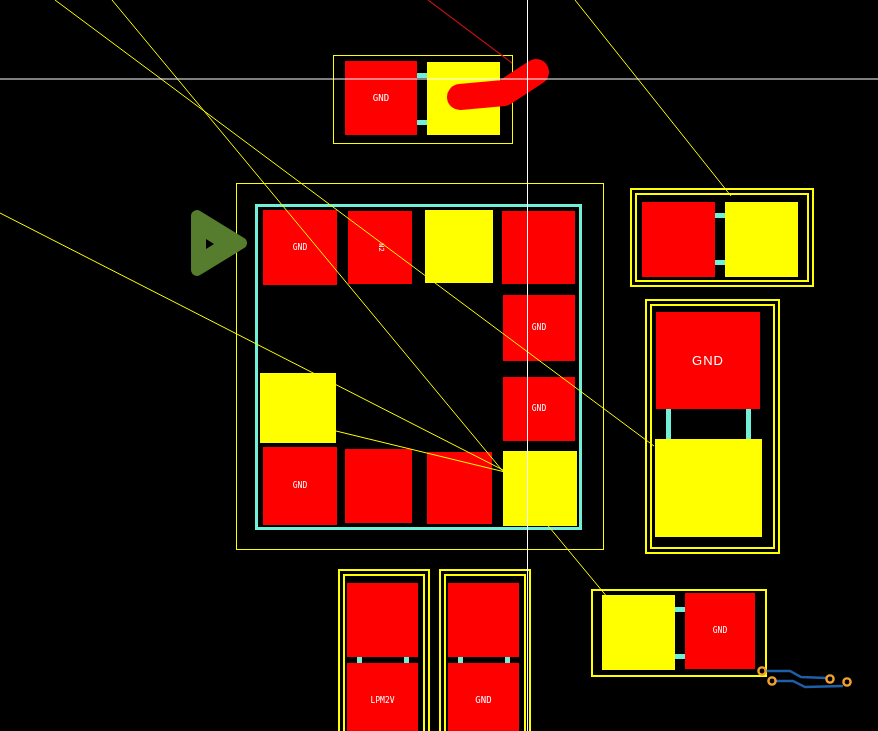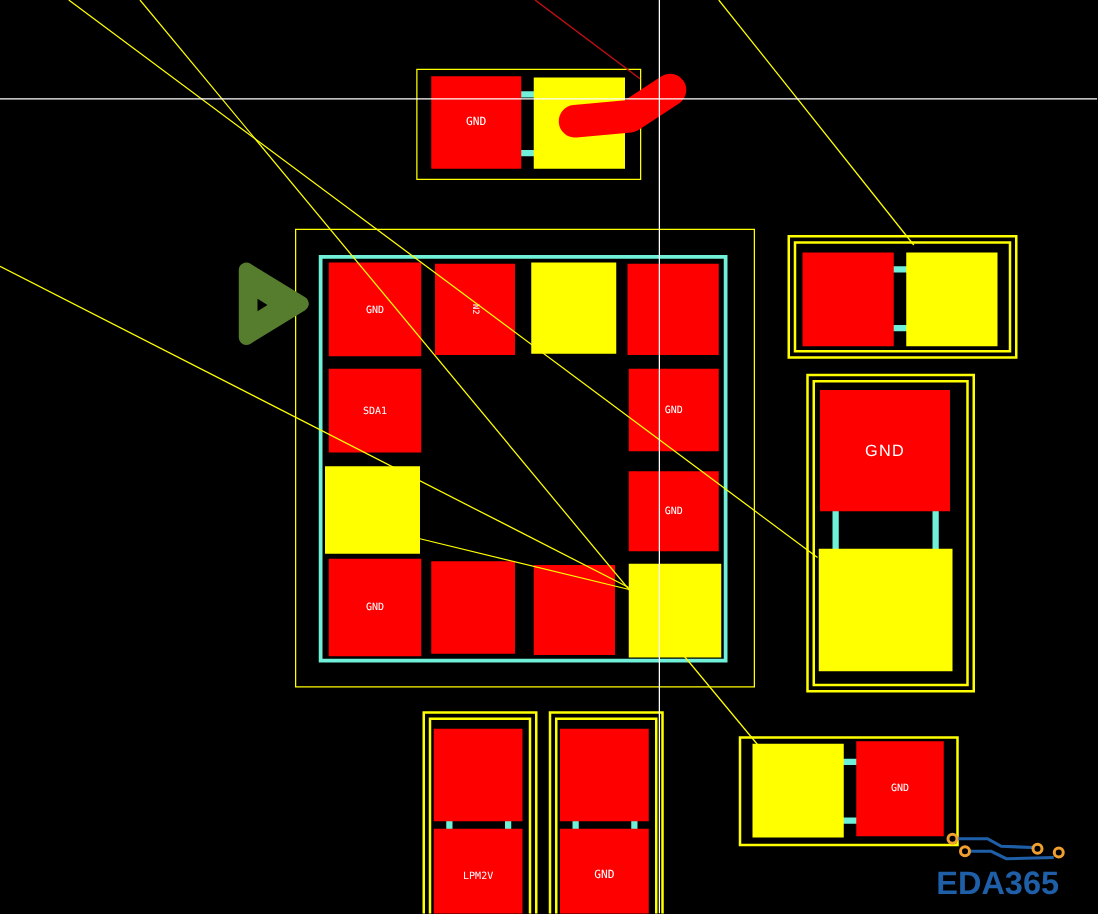--- a/index.html
+++ b/index.html
@@ -56,23 +56,20 @@
   <div class="abs padg pad" style="left:348px;top:211px;width:64px;height:73px;">
     <div class="padr">
         <span class="vert">N2</span>
       </div>
   </div>
   <div class="abs pady pad" style="left:425px;top:210px;width:68px;height:73px;"></div>
   <div class="abs padg pad" style="left:502px;top:211px;width:73px;height:73px;">
     <div class="padr"></div>
   </div>
 
-  <div class="abs padg pad" style="left:263px;top:295px;width:74px;height:67px;">
-    <div class="padr">SDA1</div>
-  </div>
   <div class="abs pady pad" style="left:260px;top:373px;width:76px;height:70px;"></div>
 
   <div class="abs padg pad" style="left:503px;top:295px;width:72px;height:66px;">
     <div class="padr">GND</div>
   </div>
   <div class="abs padg pad" style="left:503px;top:377px;width:72px;height:64px;">
     <div class="padr">GND</div>
   </div>
 
   <div class="abs padg pad" style="left:263px;top:447px;width:74px;height:78px;">
@@ -149,15 +146,14 @@
     <path d="M206,239 L206,249 L214,244 Z" fill="#000000"></path>
 
     <path d="M766,671 L790,671 L801,677 L826,678" fill="none" stroke="#1e5fa8" stroke-width="2.5"></path>
     <path d="M776,681 L793,681 L805,687 L843,686" fill="none" stroke="#1e5fa8" stroke-width="2.5"></path>
     <circle cx="762" cy="671" r="3.6" fill="none" stroke="#f0a030" stroke-width="2.4"></circle>
     <circle cx="772" cy="681" r="3.6" fill="none" stroke="#f0a030" stroke-width="2.4"></circle>
     <circle cx="830" cy="679" r="3.6" fill="none" stroke="#f0a030" stroke-width="2.4"></circle>
     <circle cx="847" cy="682" r="3.6" fill="none" stroke="#f0a030" stroke-width="2.4"></circle>
   </svg>
 
-  <div id="wmtext">EDA365</div>
 
 </div>
 
 </body></html>

